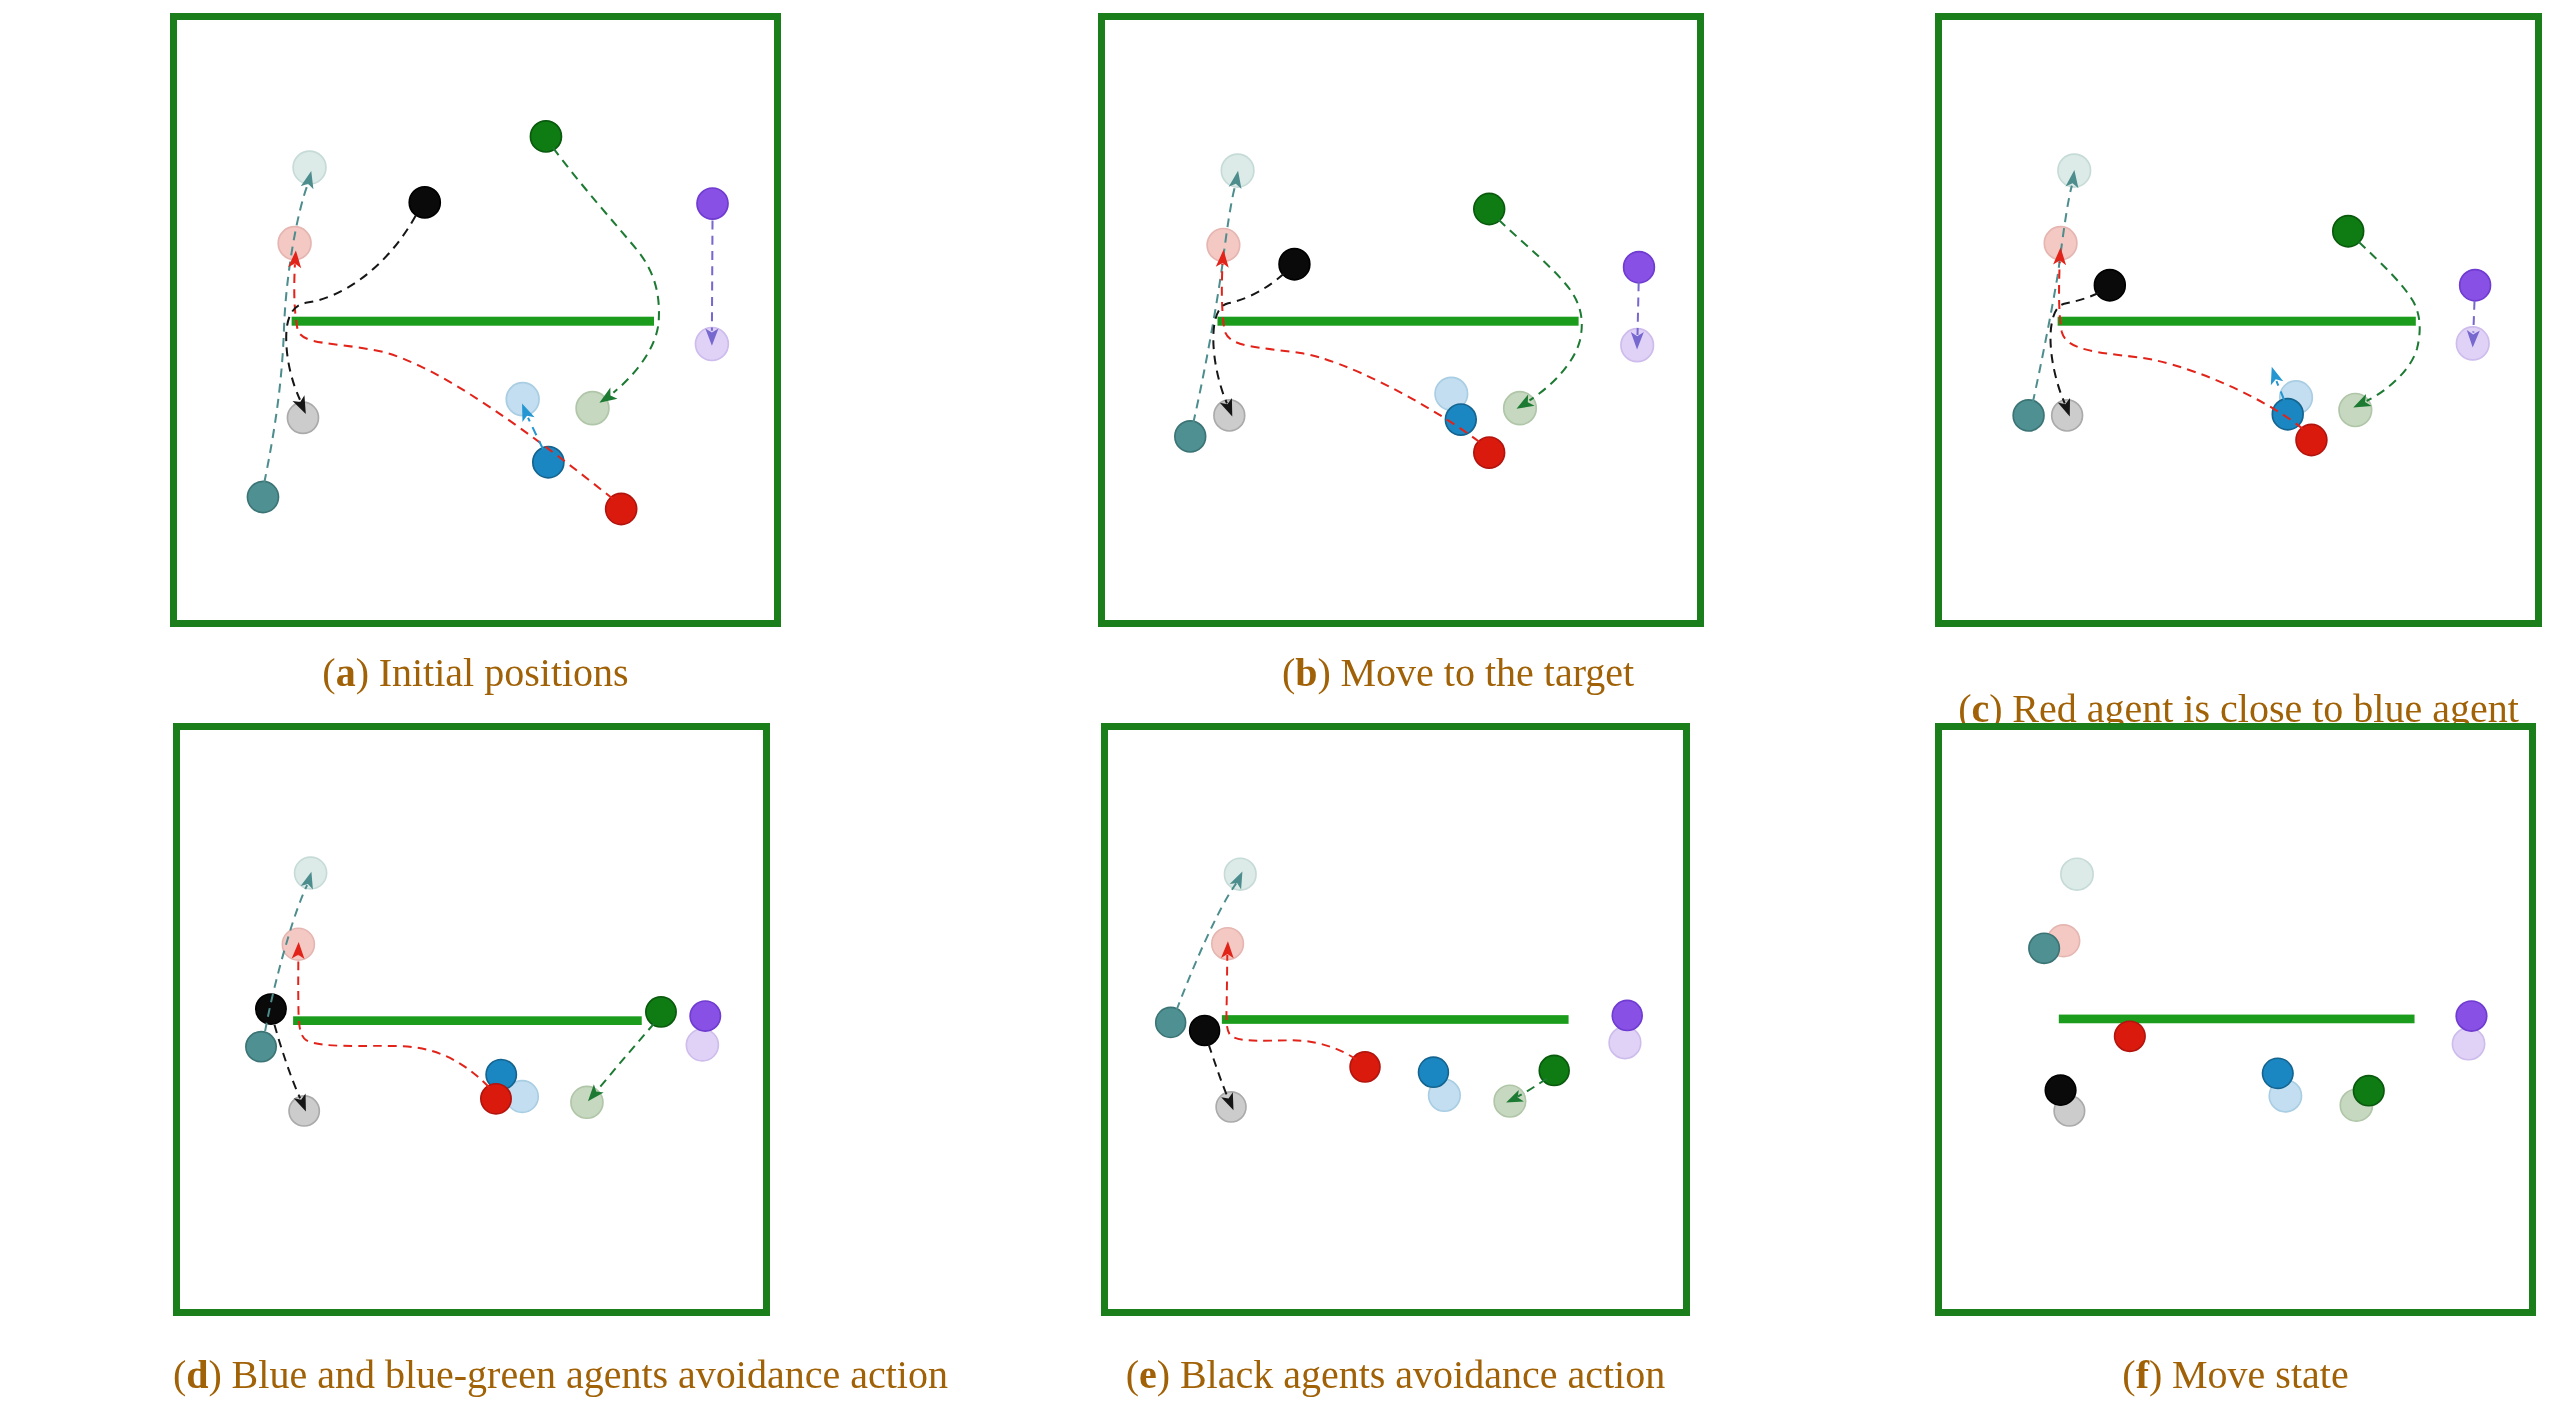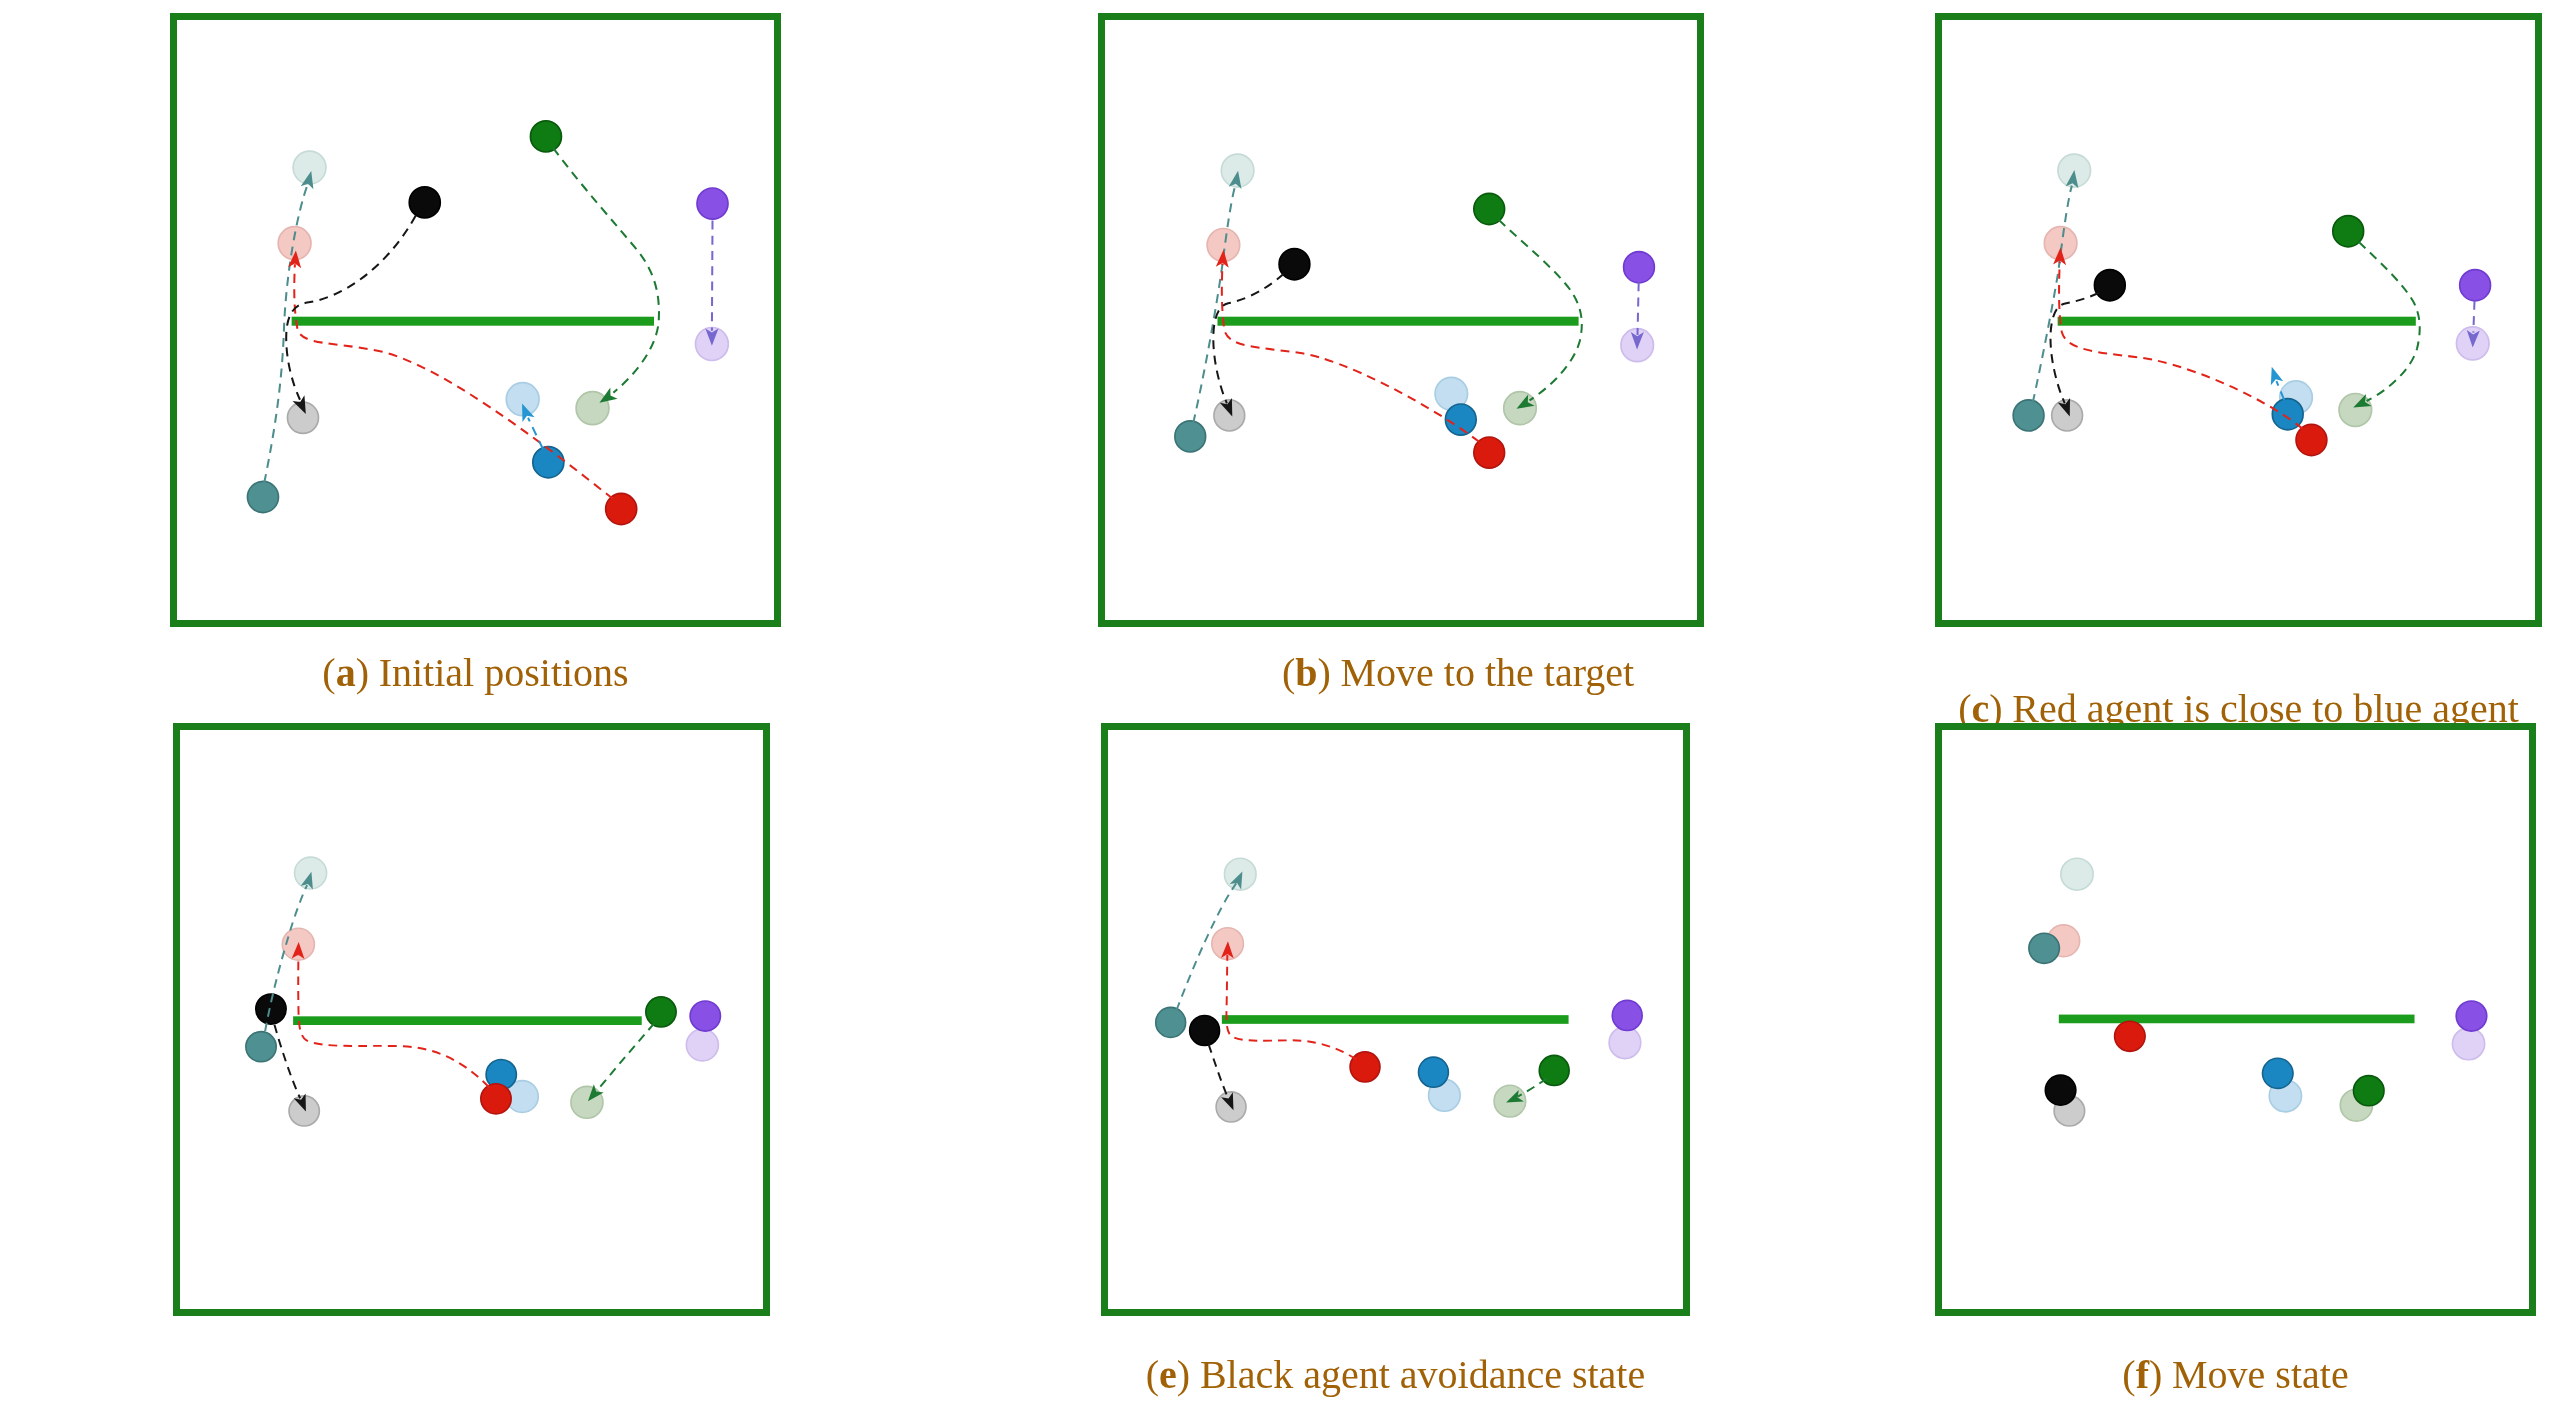--- a/index.html
+++ b/index.html
@@ -173,21 +173,24 @@
         <circle cx="21.7" cy="65.8" r="2.6" fill="#cccccc" stroke="#aaaaaa" stroke-width="0.28"></circle>
         <circle cx="17.4" cy="37.7" r="2.6" fill="#4f9193" stroke="#3c7476" stroke-width="0.28"></circle>
         <circle cx="20.2" cy="62.2" r="2.6" fill="#0a0a0a" stroke="#000000" stroke-width="0.28"></circle>
         <circle cx="32" cy="52.9" r="2.6" fill="#db1a0e" stroke="#b2140e" stroke-width="0.28"></circle>
         <circle cx="57.2" cy="59.3" r="2.6" fill="#1b87c2" stroke="#14648f" stroke-width="0.28"></circle>
         <circle cx="72.7" cy="62.3" r="2.6" fill="#0e7c12" stroke="#0a5a0e" stroke-width="0.28"></circle>
         <circle cx="90.2" cy="49.4" r="2.6" fill="#8950e6" stroke="#6f3bd0" stroke-width="0.28"></circle>
       </svg>
     </div>
 
+  <div class="caption" style="left:173px;top:1349px;width:597px">
+    <span class="cp">(</span><span class="cl">d</span><span class="cp cpr">)</span><span class="ct">Blue and blue-green agents avoidance action</span>
+  </div>
   <div class="caption" style="left:1101px;top:1349px;width:589px">
-    <span class="cp">(</span><span class="cl">e</span><span class="cp cpr">)</span><span class="ct">Black agent avoidance state</span>
+    <span class="cp">(</span><span class="cl">e</span><span class="cp cpr">)</span><span class="ct">Black agents avoidance action</span>
   </div>
   <div class="caption" style="left:1935px;top:1349px;width:601px">
     <span class="cp">(</span><span class="cl">f</span><span class="cp cpr">)</span><span class="ct">Move state</span>
   </div>
 
 </div>
 
 
 </body></html>

